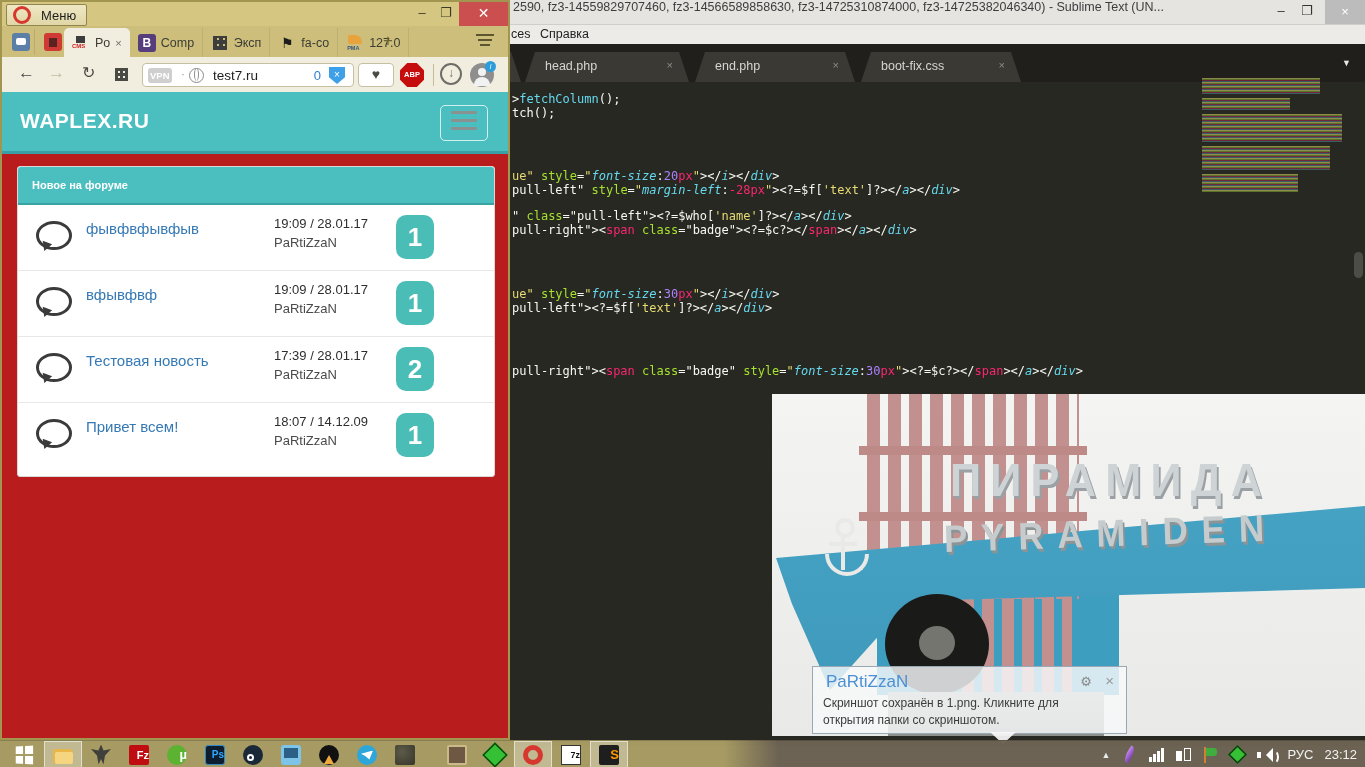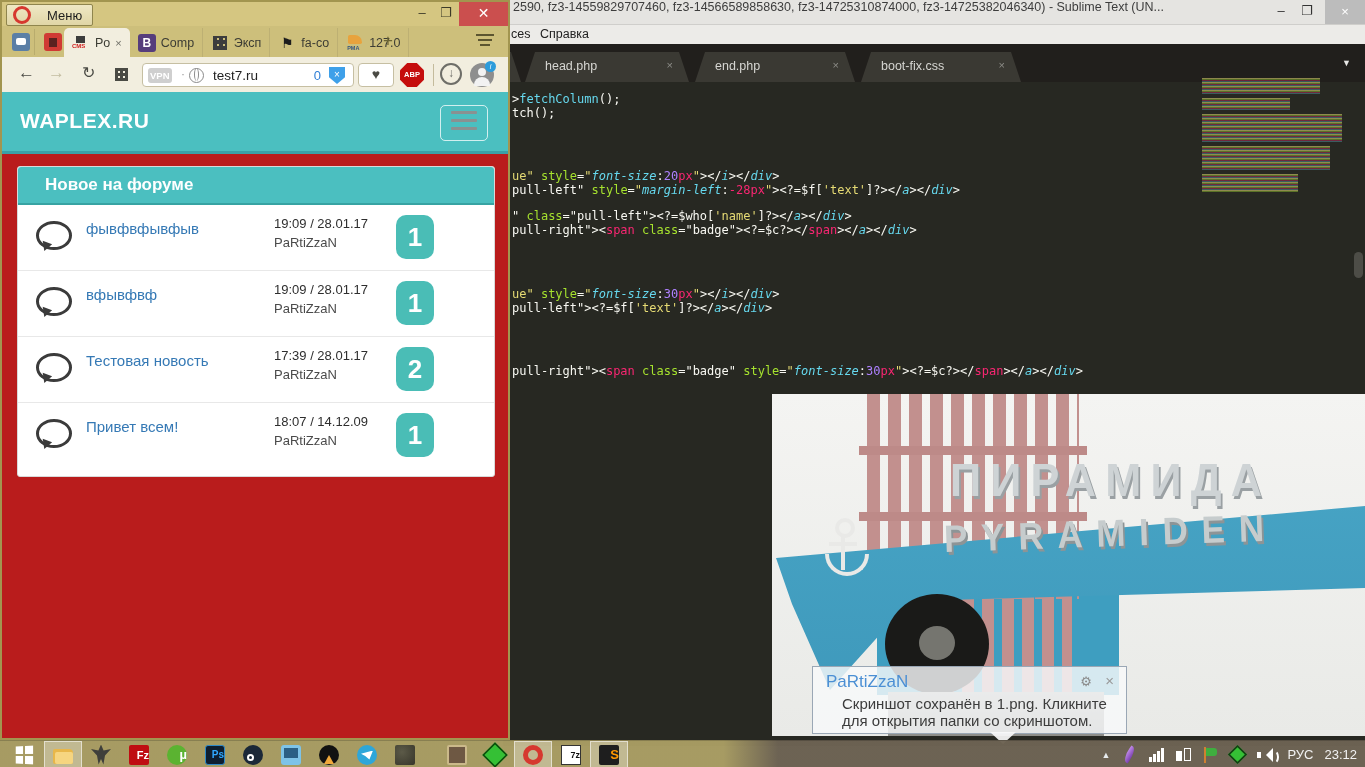--- a/index.html
+++ b/index.html
@@ -58,30 +58,30 @@
   .ph-wheel{position:absolute;left:113px;top:200px;width:104px;height:100px;background:#1a1a18;border-radius:50%;}
   .ph-wheel::after{content:"";position:absolute;left:34px;top:32px;width:36px;height:34px;background:#75756f;border-radius:50%;}
   .ph-base{position:absolute;left:116px;top:298px;width:216px;height:44px;background:linear-gradient(#aaaaa6,#8e8e8a);}
 
   
   #lightshot{position:absolute;left:812px;top:666px;width:313px;height:66px;z-index:6;
     background:rgba(248,249,250,.82);border:1px solid #9aa7b5;}
   .ls-title{position:absolute;left:13px;top:5px;font-size:17px;color:#4b8fd4;}
   .ls-wrench{position:absolute;right:34px;top:7px;color:#8a8a8a;font-size:13px;}
   .ls-close{position:absolute;right:12px;top:5px;color:#9a9a9a;font-size:15px;}
-  .ls-body{position:absolute;left:29px;top:28px;width:288px;font-size:15px;line-height:17px;color:#3c3c3c;}
+  .ls-body{position:absolute;left:10px;top:28px;width:288px;font-size:12px;line-height:17px;color:#3c3c3c;}
   .ls-tail{position:absolute;left:990px;top:732px;width:0;height:0;z-index:6;
     border-left:13px solid transparent;border-right:13px solid transparent;border-top:12px solid rgba(248,249,250,.92);}
 
   
   #opera{position:absolute;left:0;top:0;width:510px;height:740px;z-index:8;
     border:2px solid #a2954f;box-sizing:border-box;background:#f2eedf;}
   .o-titlebar{position:absolute;left:0;top:0;right:0;height:24px;background:#d5c681;}
   .o-menu-btn{position:absolute;left:4px;top:2px;height:20px;padding:0 10px 0 6px;background:linear-gradient(#efe8c4,#e0d6a6);
-    border:1px solid #8f854d;border-radius:2px;display:flex;align-items:center;gap:16px;font-size:13px;color:#1e1e1e;}
+    border:1px solid #8f854d;border-radius:2px;display:flex;align-items:center;gap:10px;font-size:13px;color:#1e1e1e;}
   .o-ring{width:12px;height:12px;border:3px solid #d6382f;border-radius:50%;}
   .o-min,.o-max{position:absolute;top:0;width:24px;height:24px;text-align:center;line-height:22px;color:#3c3a28;font-size:13px;}
   .o-min{right:74px}.o-max{right:50px}
   .o-close{position:absolute;right:0;top:0;width:49px;height:24px;background:#cb4f4e;color:#fff;text-align:center;line-height:22px;font-size:14px;}
   .o-tabstrip{position:absolute;left:0;top:24px;right:0;height:31px;background:#cdbf7b;}
   .o-pinned{position:absolute;left:6px;top:3px;display:flex;gap:5px;}
   .o-pin{width:26px;height:26px;display:flex;align-items:center;justify-content:center;border-right:1px solid #b9ac6d;}
   #o-tabs{position:absolute;left:62px;top:2px;height:29px;display:flex;}
   .o-tab{position:relative;height:29px;display:flex;align-items:center;gap:5px;padding:0 8px;max-width:56px;
     border-right:1px solid #bdb073;font-size:12.5px;color:#3c3c34;overflow:hidden;}
@@ -137,21 +137,21 @@
     color:#fff;font-size:7px;text-align:center;line-height:11px;font-style:italic;}
   
   .o-viewport{position:absolute;left:0;top:90px;right:0;bottom:0;background:#b91c1c;overflow:hidden;text-decoration:underline;}
   .w-header{position:absolute;left:0;top:0;right:0;height:59px;background:#4bbfc0;border-bottom:3px solid #3aa0a6;}
   .w-brand{position:absolute;left:18px;top:17px;font-size:21px;font-weight:bold;color:#fff;letter-spacing:.5px;}
   .w-hamb{position:absolute;right:20px;top:13px;width:48px;height:36px;border:1px solid rgba(255,255,255,.75);
     border-radius:5px;box-sizing:border-box;}
   .w-hamb i{display:block;width:26px;height:3px;background:#8a9191;margin:5px auto 0;border-radius:1px;}
   .w-panel{position:absolute;left:15px;top:74px;width:476px;background:#fff;border:1px solid #d9d9d9;border-radius:3px;padding-bottom:8px;}
   .w-panel-hd{height:36px;background:#4bbfc0;border-bottom:2px solid #37a3a3;border-radius:3px 3px 0 0;
-    color:#fff;font-size:17px;font-weight:bold;line-height:36px;padding-left:27px;}
+    color:#fff;font-size:11px;font-weight:bold;line-height:36px;padding-left:14px;}
   .topic{position:relative;height:65px;border-top:1px solid #e8e8e8;}
   .topic:first-of-type{border-top:none;}
   .t-icon{position:absolute;left:18px;top:16px;width:30px;height:23px;border:3px solid #3b3b3b;border-radius:50%;}
   .t-icon::after{content:"";position:absolute;left:1px;bottom:-9px;width:0;height:0;
     border:5px solid transparent;border-top:9px solid #3b3b3b;transform:rotate(20deg);}
   .t-title{position:absolute;left:68px;top:15px;font-size:15px;color:#3579b5;text-decoration:none;}
   .t-info{position:absolute;left:256px;top:11px;width:112px;font-size:13px;color:#2e2e2e;}
   .t-author{margin-top:4px;color:#4a4a4a;}
   .t-badge{position:absolute;right:60px;top:10px;width:38px;height:44px;background:#4abdb6;border-radius:10px;
     color:#fff;font-size:26px;font-weight:bold;text-align:center;line-height:44px;}

